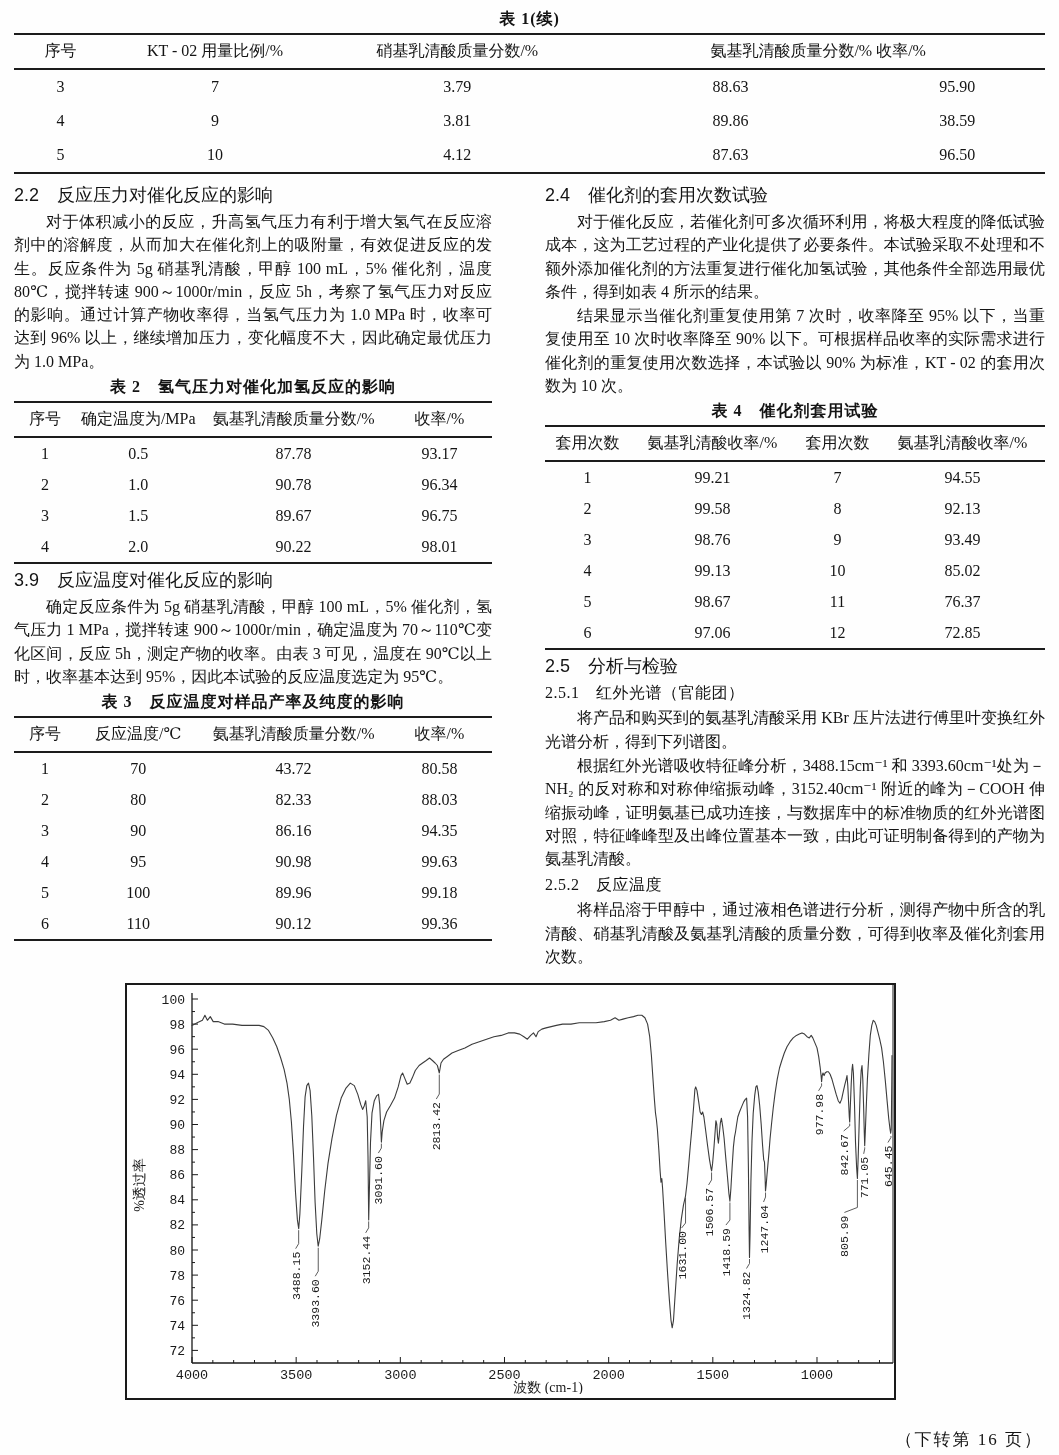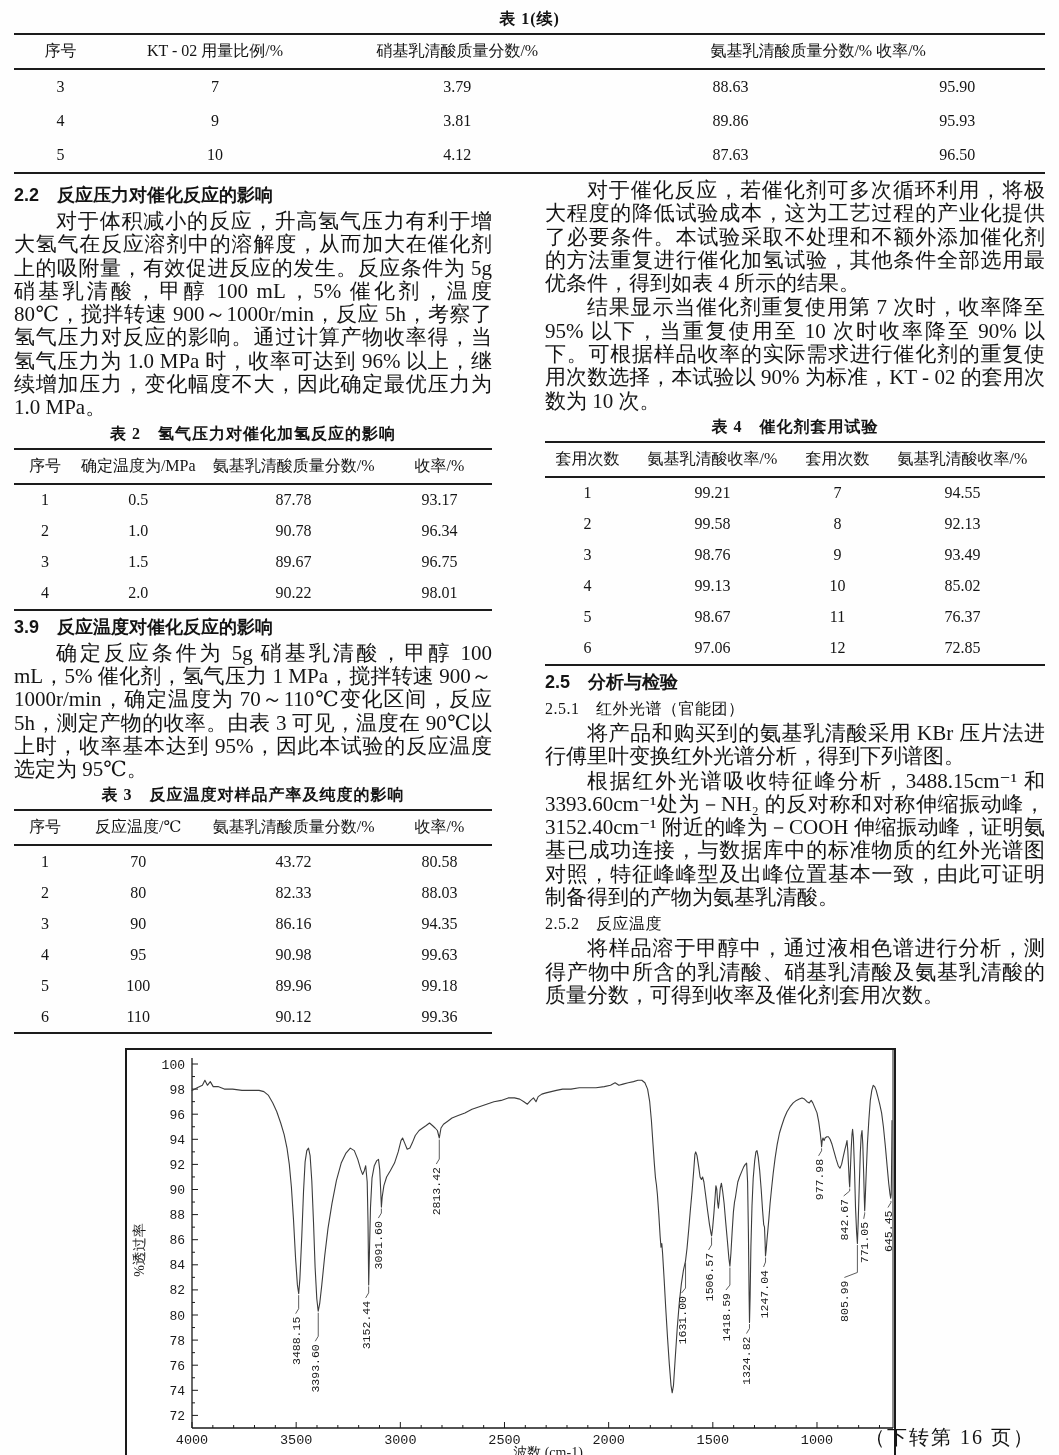--- a/index.html
+++ b/index.html
@@ -23,37 +23,37 @@
   }
   table.datatable thead tr{border-bottom:2.2px solid #1c1c1c;}
   table.datatable th{font-weight:400;padding:6px 2px;white-space:nowrap;}
   table.datatable td{padding:6.5px 2px;text-align:center;}
   table.t1 td{padding:8px 2px;}
   .columns{display:flex;gap:53px;margin-top:5px;}
   .col-left{width:478px;flex:none;}
   .col-right{width:500px;flex:none;}
   h3.sec{
     font-family:"Liberation Sans","DejaVu Sans",sans-serif;
-    font-size:18px;font-weight:700;margin:4px 0 3px 0;line-height:24px;
+    font-size:18px;font-weight:400;margin:4px 0 3px 0;line-height:24px;
   }
   h4.subsec{
     font-size:16px;font-weight:400;margin:3px 0 2px 0;line-height:23px;
     letter-spacing:0.5px;
   }
   p.body{
-    margin:0 0 1px 0;font-size:21px;line-height:23.3px;
+    margin:0 0 1px 0;font-size:16px;line-height:23.3px;
     text-align:justify;text-indent:2em;
   }
   .figure{
     width:767px;height:413px;margin:14px 0 0 111px;
     border:2px solid #1a1a1a;background:#ffffff;position:relative;box-sizing:content-box;
   }
   .figure svg{display:block;}
   .footer{
-    position:absolute;right:24px;bottom:4px;font-size:20px;letter-spacing:2px;
+    position:absolute;right:16px;bottom:4px;font-size:17px;letter-spacing:2px;
   }
 </style>
 </head>
 <body>
 
 <div class="page">
 
   <div class="caption">表 1(续)</div>
   <table class="datatable t1">
     <colgroup>
@@ -77,21 +77,21 @@
           <td>7</td>
           <td>3.79</td>
           <td>88.63</td>
           <td>95.90</td>
         </tr>
         <tr>
           <td>4</td>
           <td>9</td>
           <td>3.81</td>
           <td>89.86</td>
-          <td>95.93</td>
+          <td>38.59</td>
         </tr>
         <tr>
           <td>5</td>
           <td>10</td>
           <td>4.12</td>
           <td>87.63</td>
           <td>96.50</td>
         </tr>
       </tbody>
     </table>
@@ -196,20 +196,21 @@
               <td>6</td>
               <td>110</td>
               <td>90.12</td>
               <td>99.36</td>
             </tr>
           </tbody>
         </table>
     </div>
 
     <div class="col-right">
+      <h3 class="sec">2.4　催化剂的套用次数试验</h3>
       <p class="body">对于催化反应，若催化剂可多次循环利用，将极大程度的降低试验成本，这为工艺过程的产业化提供了必要条件。本试验采取不处理和不额外添加催化剂的方法重复进行催化加氢试验，其他条件全部选用最优条件，得到如表 4 所示的结果。</p>
       <p class="body">结果显示当催化剂重复使用第 7 次时，收率降至 95% 以下，当重复使用至 10 次时收率降至 90% 以下。可根据样品收率的实际需求进行催化剂的重复使用次数选择，本试验以 90% 为标准，KT - 02 的套用次数为 10 次。</p>
       <div class="caption">表 4　催化剂套用试验</div>
       <table class="datatable">
         <colgroup>
             <col style="width:17%">
             <col style="width:33%">
             <col style="width:17%">
             <col style="width:33%">
           </colgroup>

